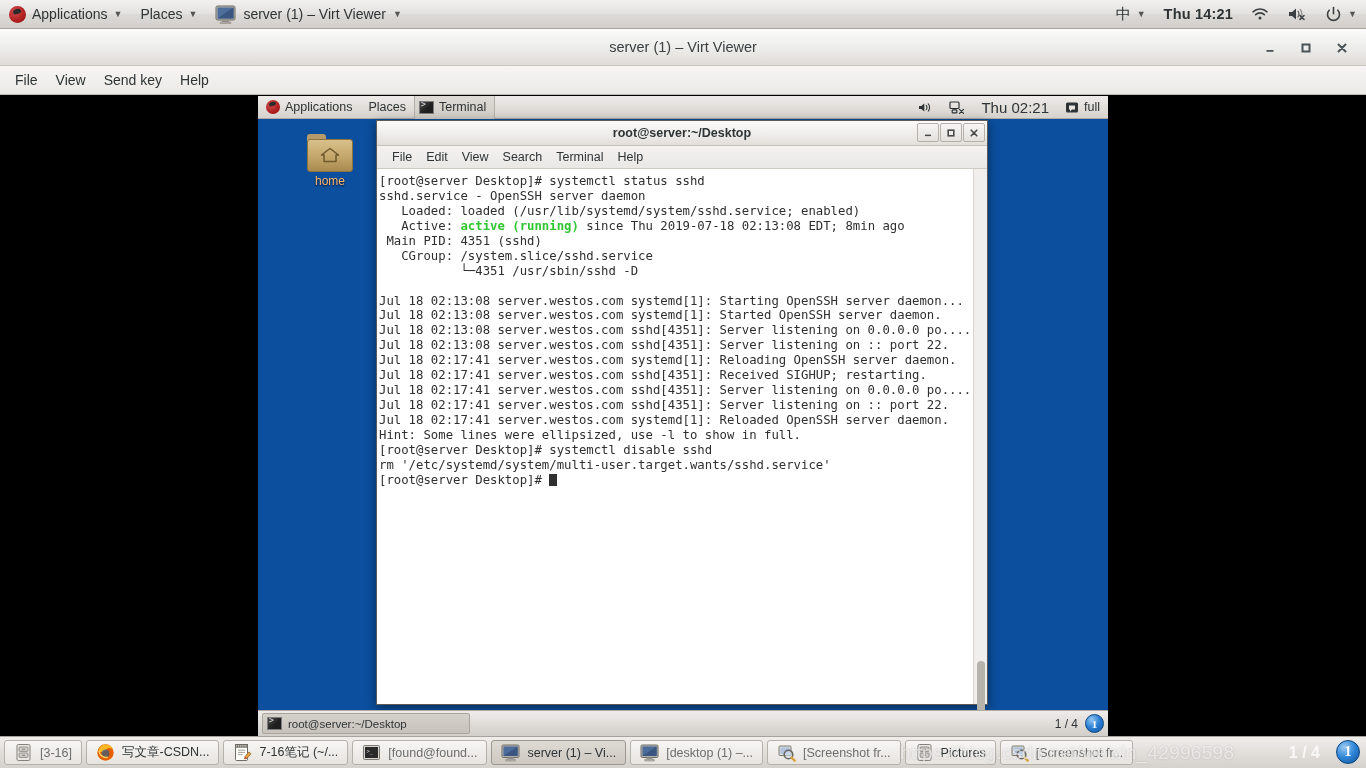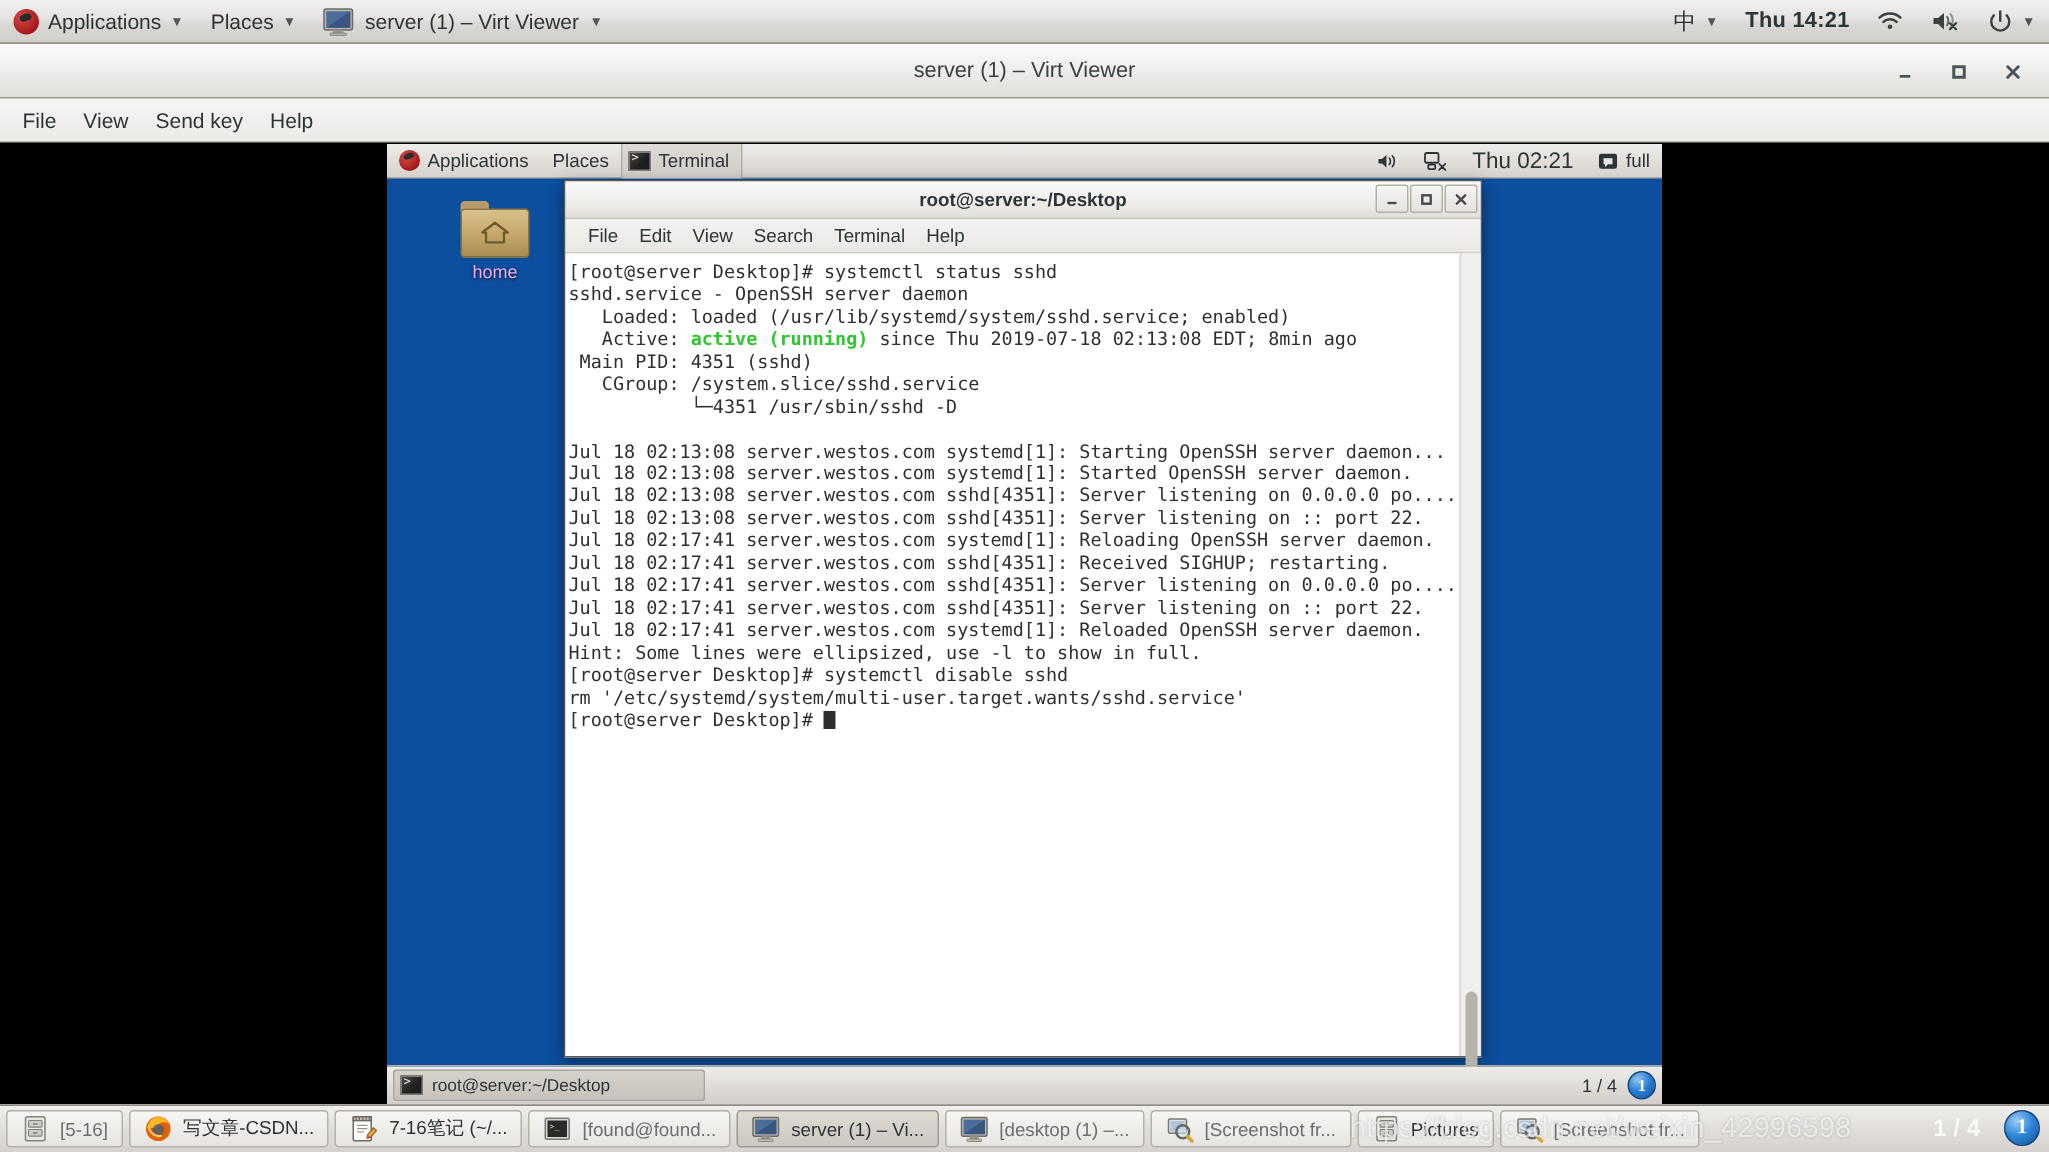--- a/index.html
+++ b/index.html
@@ -113,21 +113,21 @@
   .term-mini-ico::before {
     content: ">"; position: absolute; left: 1px; top: -2px;
     font-family: "DejaVu Sans Mono", monospace; font-size: 8px; color: #e0e0e0;
   }
   #vmp-spacer { flex: 1 1 auto; }
   #vm-clock { font-size: 15px; color: #2e3436; font-weight: normal; }
 
   
   .desk-icon {
     position: absolute; width: 76px; text-align: center;
-    color: #f0abfc; font-size: 12px; text-shadow: 0 1px 2px rgba(0,0,0,.85);
+    color: #fdba74; font-size: 12px; text-shadow: 0 1px 2px rgba(0,0,0,.85);
   }
   .desk-icon .lbl { display: block; margin-top: 2px; }
   .folder-home {
     width: 46px; height: 38px; margin: 0 auto; position: relative;
   }
   .folder-home .tab {
     position: absolute; left: 0; top: 0; width: 19px; height: 7px;
     background: #b89b6a; border-radius: 3px 3px 0 0;
   }
   .folder-home .body {
@@ -481,21 +481,21 @@
     <div class="tb-btn dim">
       <span style="flex: 0 0 auto; display: block; width: 19px; height: 19px;">
         <svg class="tb-ico" viewBox="0 0 19 19">
           <rect x="3" y="1.5" width="13" height="16" rx="1.3" fill="#e9e7e4" stroke="#85817b"></rect>
           <rect x="5" y="4" width="9" height="4.4" rx=".8" fill="#cfcdc9" stroke="#85817b" stroke-width=".8"></rect>
           <rect x="5" y="10" width="9" height="4.4" rx=".8" fill="#cfcdc9" stroke="#85817b" stroke-width=".8"></rect>
           <rect x="8" y="5.8" width="3" height="1" fill="#85817b"></rect>
           <rect x="8" y="11.8" width="3" height="1" fill="#85817b"></rect>
         </svg>
       </span>
-      <span class="tb-label">[5-16]</span>
+      <span class="tb-label">[3-16]</span>
     </div>
     <div class="tb-btn">
       <span style="flex: 0 0 auto; display: block; width: 19px; height: 19px;">
         <svg class="tb-ico" viewBox="0 0 19 19">
           <circle cx="9.5" cy="9.5" r="8.2" fill="#e66000"></circle>
           <path d="M9.5 1.6a8 8 0 0 1 7.6 5.5c-1.3-2.1-3.7-2.6-5.6-1.7-2.3 1-3.3 3.3-5.6 3.6-1.6.2-2.8-.6-3.4-1.6A8 8 0 0 1 9.5 1.6z" fill="#ffb822"></path>
           <circle cx="9.5" cy="10.4" r="4" fill="#005bab" opacity=".55"></circle>
           <path d="M3 8.5c1.2 4 4.5 6.4 8.2 5.8" stroke="#ffd05a" stroke-width="1.5" fill="none" stroke-linecap="round"></path>
         </svg>
       </span>

